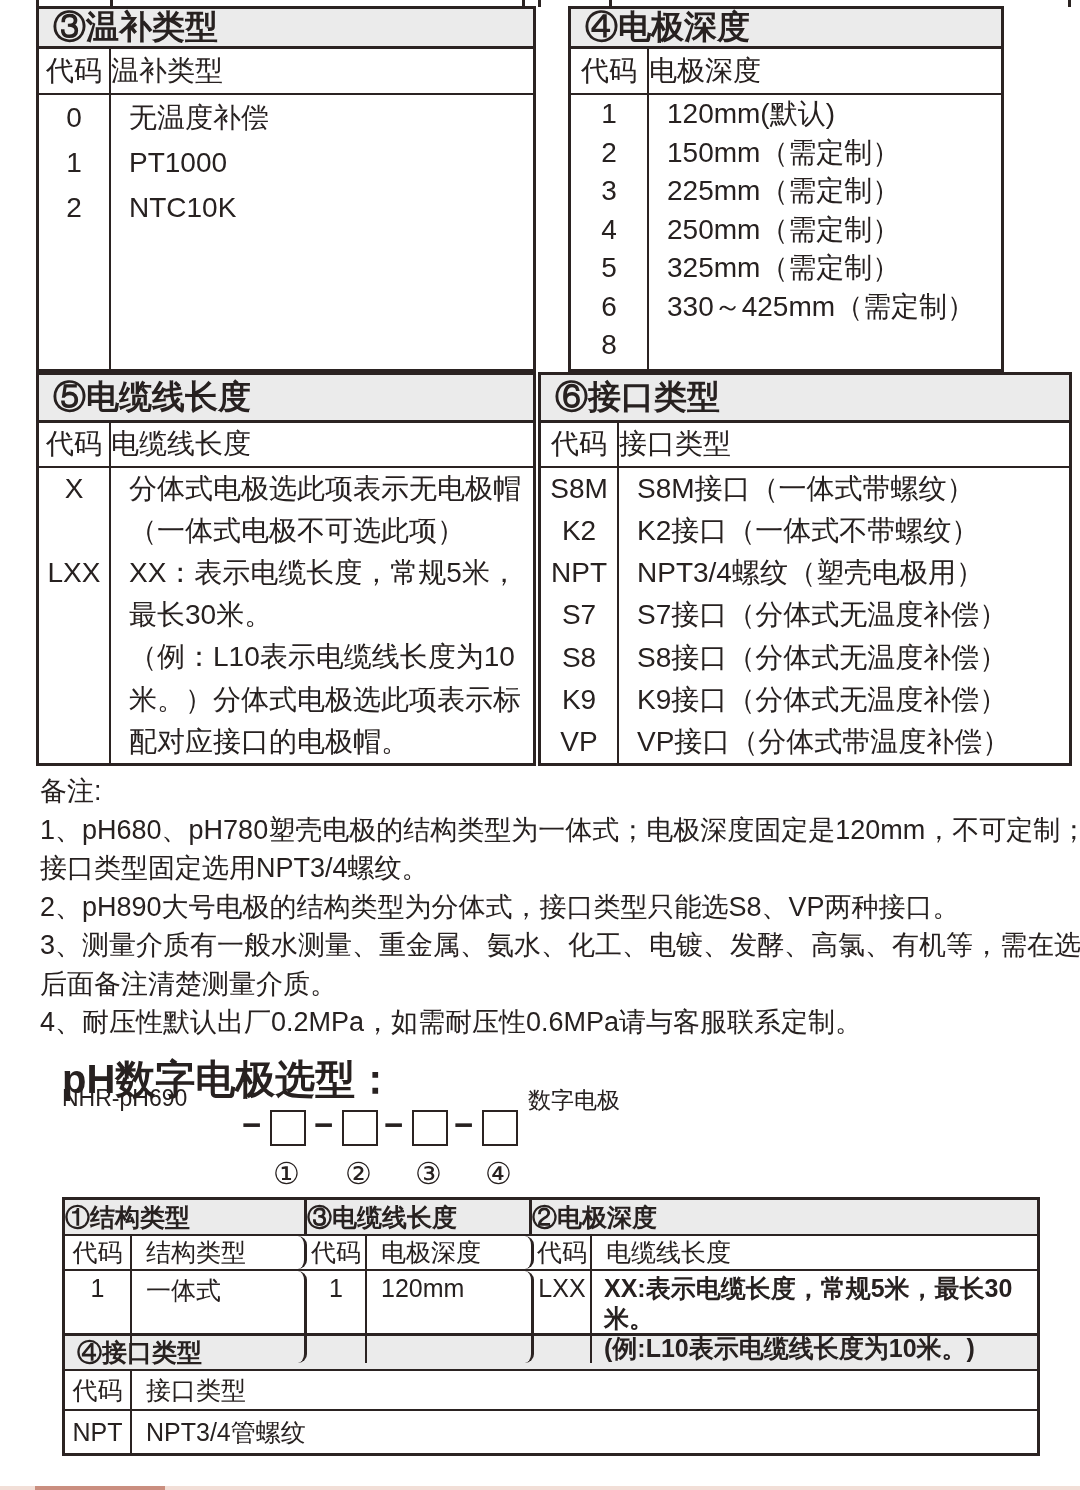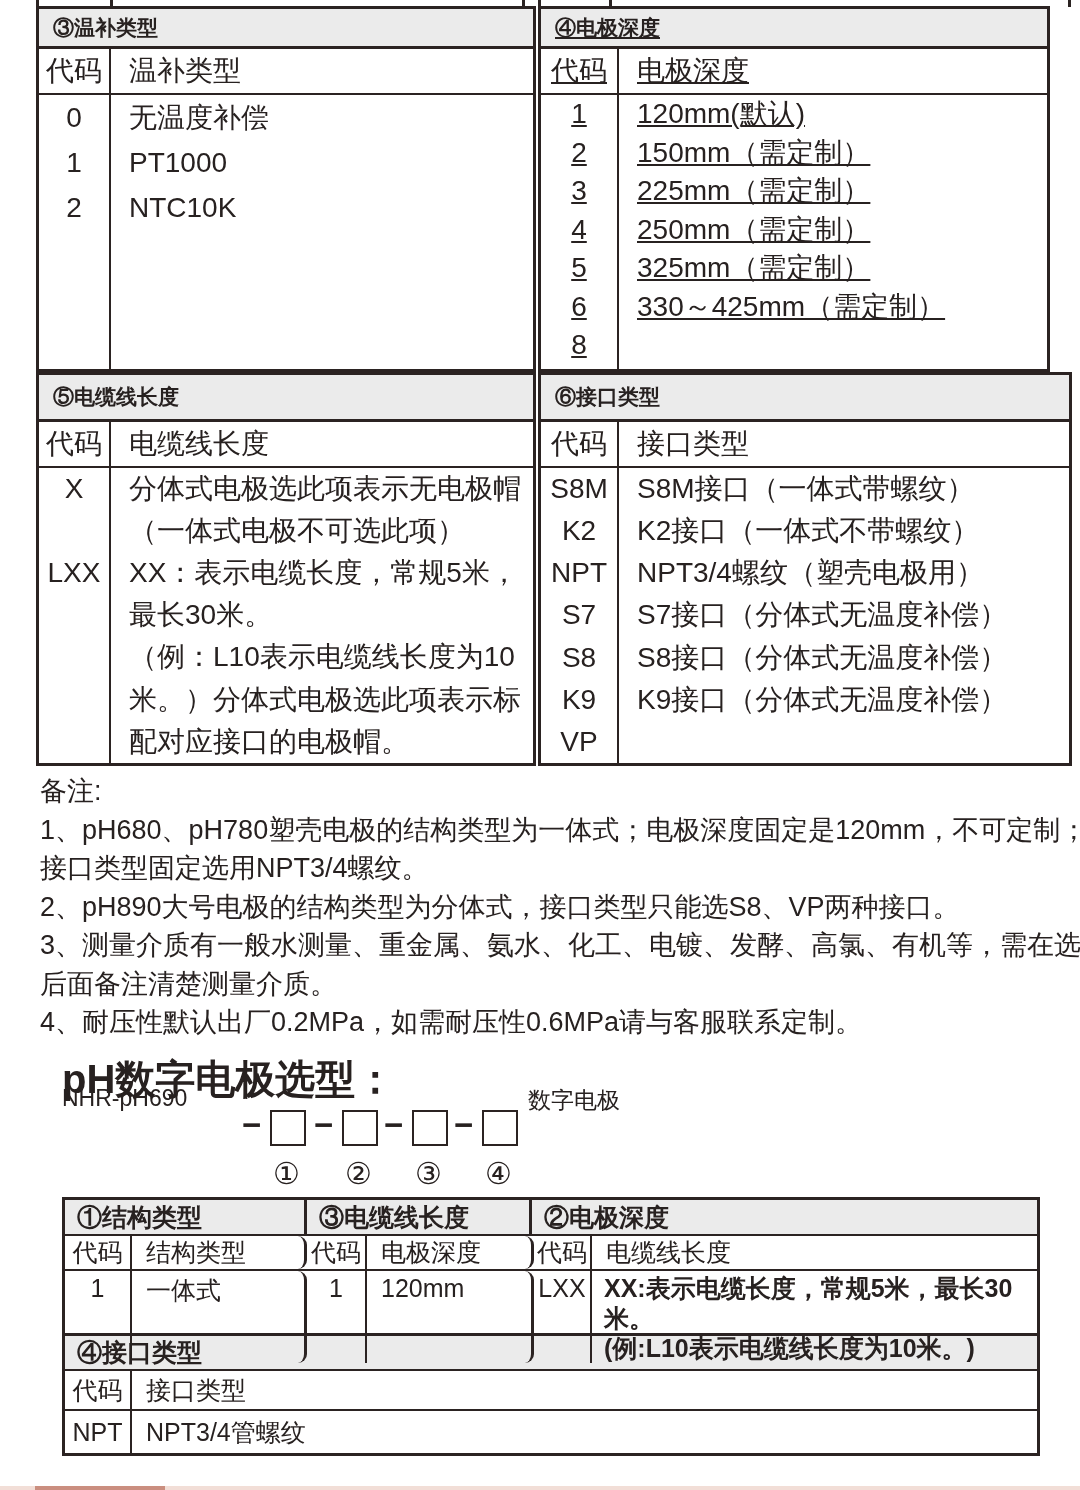--- a/index.html
+++ b/index.html
@@ -9,37 +9,37 @@
   }
   html,body{margin:0;padding:0;background:#fff;}
   #canvas{
     position:relative;width:1080px;height:1490px;background:#ffffff;
     font-family:"Liberation Sans", sans-serif;color:var(--txt);overflow:hidden;
   }
   
   .remnant{position:absolute;top:0;height:7px;width:3px;background:var(--bd);}
   
   .tbl{position:absolute;border:3px solid var(--bd);box-sizing:border-box;display:flex;flex-direction:column;background:#fff;}
-  .band{background:var(--band);border-bottom:3px solid var(--bd);font-weight:bold;font-size:21px;display:flex;align-items:center;padding-left:14px;box-sizing:border-box;}
+  .band{background:var(--band);border-bottom:3px solid var(--bd);font-weight:bold;font-size:33px;display:flex;align-items:center;padding-left:14px;box-sizing:border-box;}
   .hdr{display:flex;border-bottom:2px solid var(--bd);font-size:28px;box-sizing:border-box;}
   .hdr .hc{display:flex;align-items:center;justify-content:center;border-right:2px solid var(--bd);box-sizing:border-box;}
-  .hdr .hv{flex:1;display:flex;align-items:center;padding-left:18px;text-align:center;}
+  .hdr .hv{flex:1;display:flex;align-items:center;text-align:center;}
   .tbody{flex:1;display:flex;font-size:28px;}
   .codes{border-right:2px solid var(--bd);display:flex;flex-direction:column;align-items:center;box-sizing:border-box;text-align:center;}
   .vals{flex:1;display:flex;flex-direction:column;padding-left:18px;box-sizing:border-box;}
   .rowc{display:flex;align-items:center;justify-content:center;}
   .rowv{display:flex;align-items:center;}
   
   .t-top{top:6px;height:366px;}
   .t-top .band{height:40px;}
   .t-top .hdr{height:46px;}
   #tbl3{left:36px;width:500px;}
   #tbl3 .codes,#tbl3 .hc{width:72px;}
   #tbl3 .rowc,#tbl3 .rowv{height:45px;}
-  #tbl4{left:538px;width:512px;text-decoration:underline;}
+  #tbl4{left:568px;width:436px;}
   #tbl4 .codes,#tbl4 .hc{width:78px;}
   #tbl4 .rowc,#tbl4 .rowv{height:38.5px;}
   
   .t-mid{top:372px;height:394px;}
   .t-mid .band{height:50px;}
   .t-mid .hdr{height:48px;}
   #tbl5{left:36px;width:500px;}
   #tbl5 .codes,#tbl5 .hc{width:72px;}
   #tbl5 .lineblk{line-height:42.2px;}
   #tbl5 .codetop{line-height:42.2px;text-align:center;}
@@ -51,21 +51,21 @@
   #notes div{white-space:nowrap;}
   
   #sel-heading{position:absolute;left:62px;top:1052px;font-size:40px;font-weight:bold;}
   .mline{position:absolute;top:1085px;font-size:23px;font-weight:normal;white-space:nowrap;}
   .slotbox{position:absolute;top:1110px;width:36px;height:36px;border:2px solid var(--bd);box-sizing:border-box;background:#fff;}
   .mdash{position:absolute;top:1106px;font-size:33px;font-weight:bold;}
   .snum{position:absolute;top:1156px;font-size:30px;}
   
   #btbl{position:absolute;left:62px;top:1197px;width:978px;border:3px solid var(--bd);box-sizing:border-box;background:#fff;font-size:25px;}
   .bt-band{height:34px;display:grid;grid-template-columns:242px 225px 1fr;border-bottom:2px solid var(--bd);background:var(--band);}
-  .bt-band .s{border-right:3px solid var(--bd);background:var(--band);font-weight:bold;display:flex;align-items:center;padding-left:12px;box-sizing:border-box;}
+  .bt-band .s{border-right:3px solid var(--bd);background:var(--band);font-weight:bold;display:flex;align-items:center;box-sizing:border-box;}
   .bt-band .s:last-child{border-right:none;}
   .grid6{display:grid;grid-template-columns:67px 175px 60px 167px 58px 1fr;}
   .grid2{display:grid;grid-template-columns:67px 1fr;}
   .bt-hdr{height:33px;border-bottom:2px solid var(--bd);}
   .bt-data{height:62px;border-bottom:3px solid var(--bd);}
   .bt-band2{height:33px;border-bottom:2px solid var(--bd);background:var(--band);font-weight:bold;display:flex;align-items:center;padding-left:12px;}
   .bt-hdr2{height:38px;border-bottom:2px solid var(--bd);}
   .bt-npt{height:42px;}
   .bc{display:flex;align-items:center;justify-content:center;border-right:2px solid var(--bd);box-sizing:border-box;}
   .bv{display:flex;align-items:center;padding-left:14px;box-sizing:border-box;}
@@ -178,20 +178,21 @@
         <div class="rowc">K9</div>
         <div class="rowc">VP</div>
       </div>
       <div class="vals">
         <div class="rowv">S8M接口（一体式带螺纹）</div>
         <div class="rowv">K2接口（一体式不带螺纹）</div>
         <div class="rowv">NPT3/4螺纹（塑壳电极用）</div>
         <div class="rowv">S7接口（分体式无温度补偿）</div>
         <div class="rowv">S8接口（分体式无温度补偿）</div>
         <div class="rowv">K9接口（分体式无温度补偿）</div>
+        <div class="rowv">VP接口（分体式带温度补偿）</div>
       </div>
     </div>
   </div>
 
   <div id="notes">
     <div>备注:</div>
     <div>1、pH680、pH780塑壳电极的结构类型为一体式；电极深度固定是120mm，不可定制；</div>
     <div>接口类型固定选用NPT3/4螺纹。</div>
     <div>2、pH890大号电极的结构类型为分体式，接口类型只能选S8、VP两种接口。</div>
     <div>3、测量介质有一般水测量、重金属、氨水、化工、电镀、发酵、高氯、有机等，需在选型</div>

